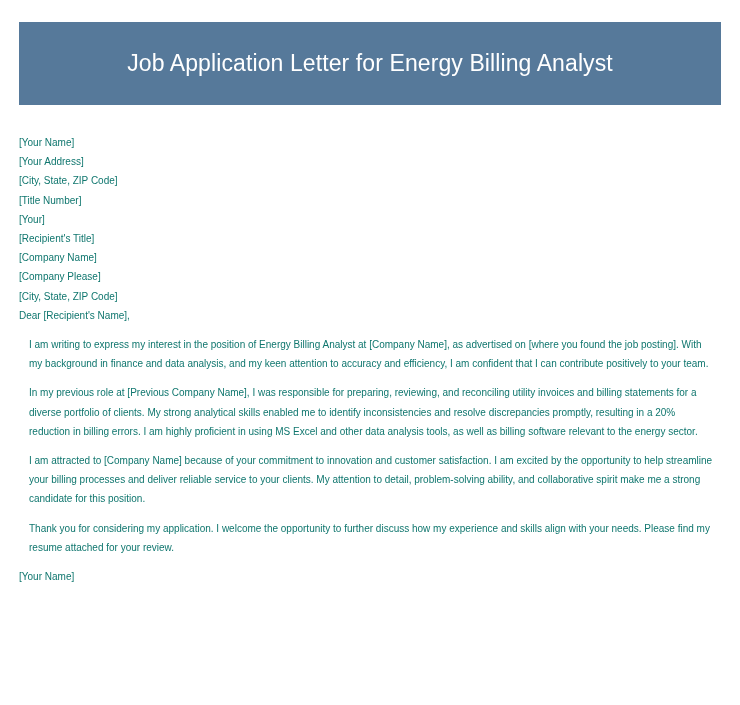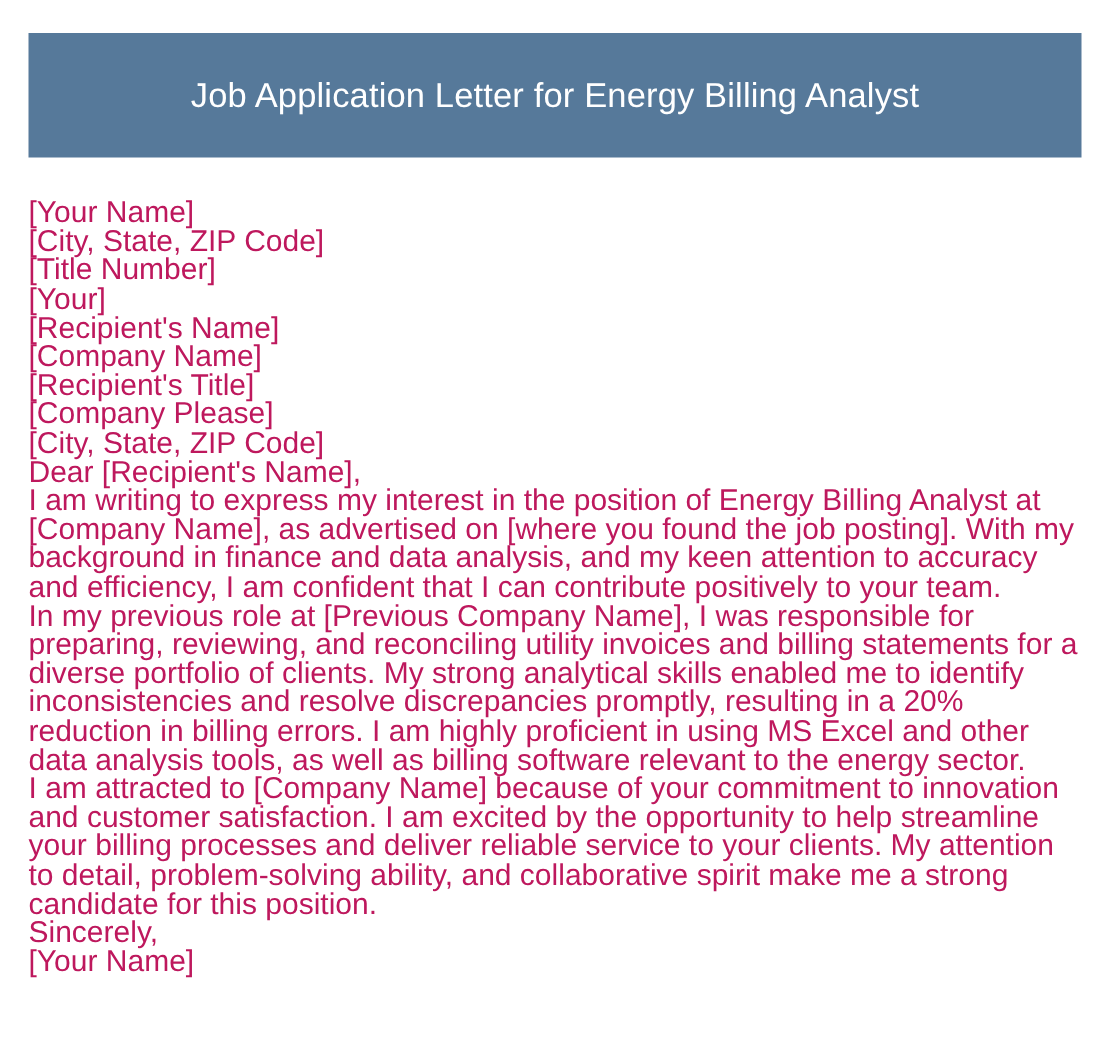--- a/index.html
+++ b/index.html
@@ -45,69 +45,69 @@
     text-align: center;
     white-space: nowrap;
   }
 
   
   .letter-body {
     position: absolute;
     left: 19px;
     top: 133px;
     width: 704px;
-    color: #be185d;
+    color: #0f766e;
     font-family: "Liberation Sans", sans-serif;
-    font-size: 20px;
+    font-size: 10px;
     line-height: 19.2px;
   }
 
   .letter-line {
     margin: 0;
     padding: 0;
     white-space: pre-wrap;
     word-wrap: break-word;
   }
 
   .letter-para {
-    margin: 0;
+    margin: 10px;
     padding: 0;
     text-align: left;
     word-wrap: break-word;
   }
 </style>
 </head>
 <body>
 
 <div class="page">
 
   <div class="header-banner">
     <div class="header-title">Job Application Letter for Energy Billing Analyst</div>
   </div>
 
   <div class="letter-body">
 
     <div>
       <p class="letter-line">[Your Name]</p>
+      <p class="letter-line">[Your Address]</p>
       <p class="letter-line">[City, State, ZIP Code]</p>
       <p class="letter-line">[Title Number]</p>
       <p class="letter-line">[Your]</p>
     </div>
 
     <div>
-      <p class="letter-line">[Recipient's Name]</p>
+      <p class="letter-line">[Recipient's Title]</p>
       <p class="letter-line">[Company Name]</p>
-      <p class="letter-line">[Recipient's Title]</p>
       <p class="letter-line">[Company Please]</p>
       <p class="letter-line">[City, State, ZIP Code]</p>
     </div>
 
     <p class="letter-line">Dear [Recipient's Name],</p>
 
     <p class="letter-para">I am writing to express my interest in the position of Energy Billing Analyst at [Company Name], as advertised on [where you found the job posting]. With my background in finance and data analysis, and my keen attention to accuracy and efficiency, I am confident that I can contribute positively to your team.</p>
     <p class="letter-para">In my previous role at [Previous Company Name], I was responsible for preparing, reviewing, and reconciling utility invoices and billing statements for a diverse portfolio of clients. My strong analytical skills enabled me to identify inconsistencies and resolve discrepancies promptly, resulting in a 20% reduction in billing errors. I am highly proficient in using MS Excel and other data analysis tools, as well as billing software relevant to the energy sector.</p>
     <p class="letter-para">I am attracted to [Company Name] because of your commitment to innovation and customer satisfaction. I am excited by the opportunity to help streamline your billing processes and deliver reliable service to your clients. My attention to detail, problem-solving ability, and collaborative spirit make me a strong candidate for this position.</p>
+    <p class="letter-para">Thank you for considering my application. I welcome the opportunity to further discuss how my experience and skills align with your needs. Please find my resume attached for your review.</p>
 
-    <p class="letter-line">Sincerely,</p>
     <p class="letter-line">[Your Name]</p>
 
   </div>
 </div>
 
 </body></html>

